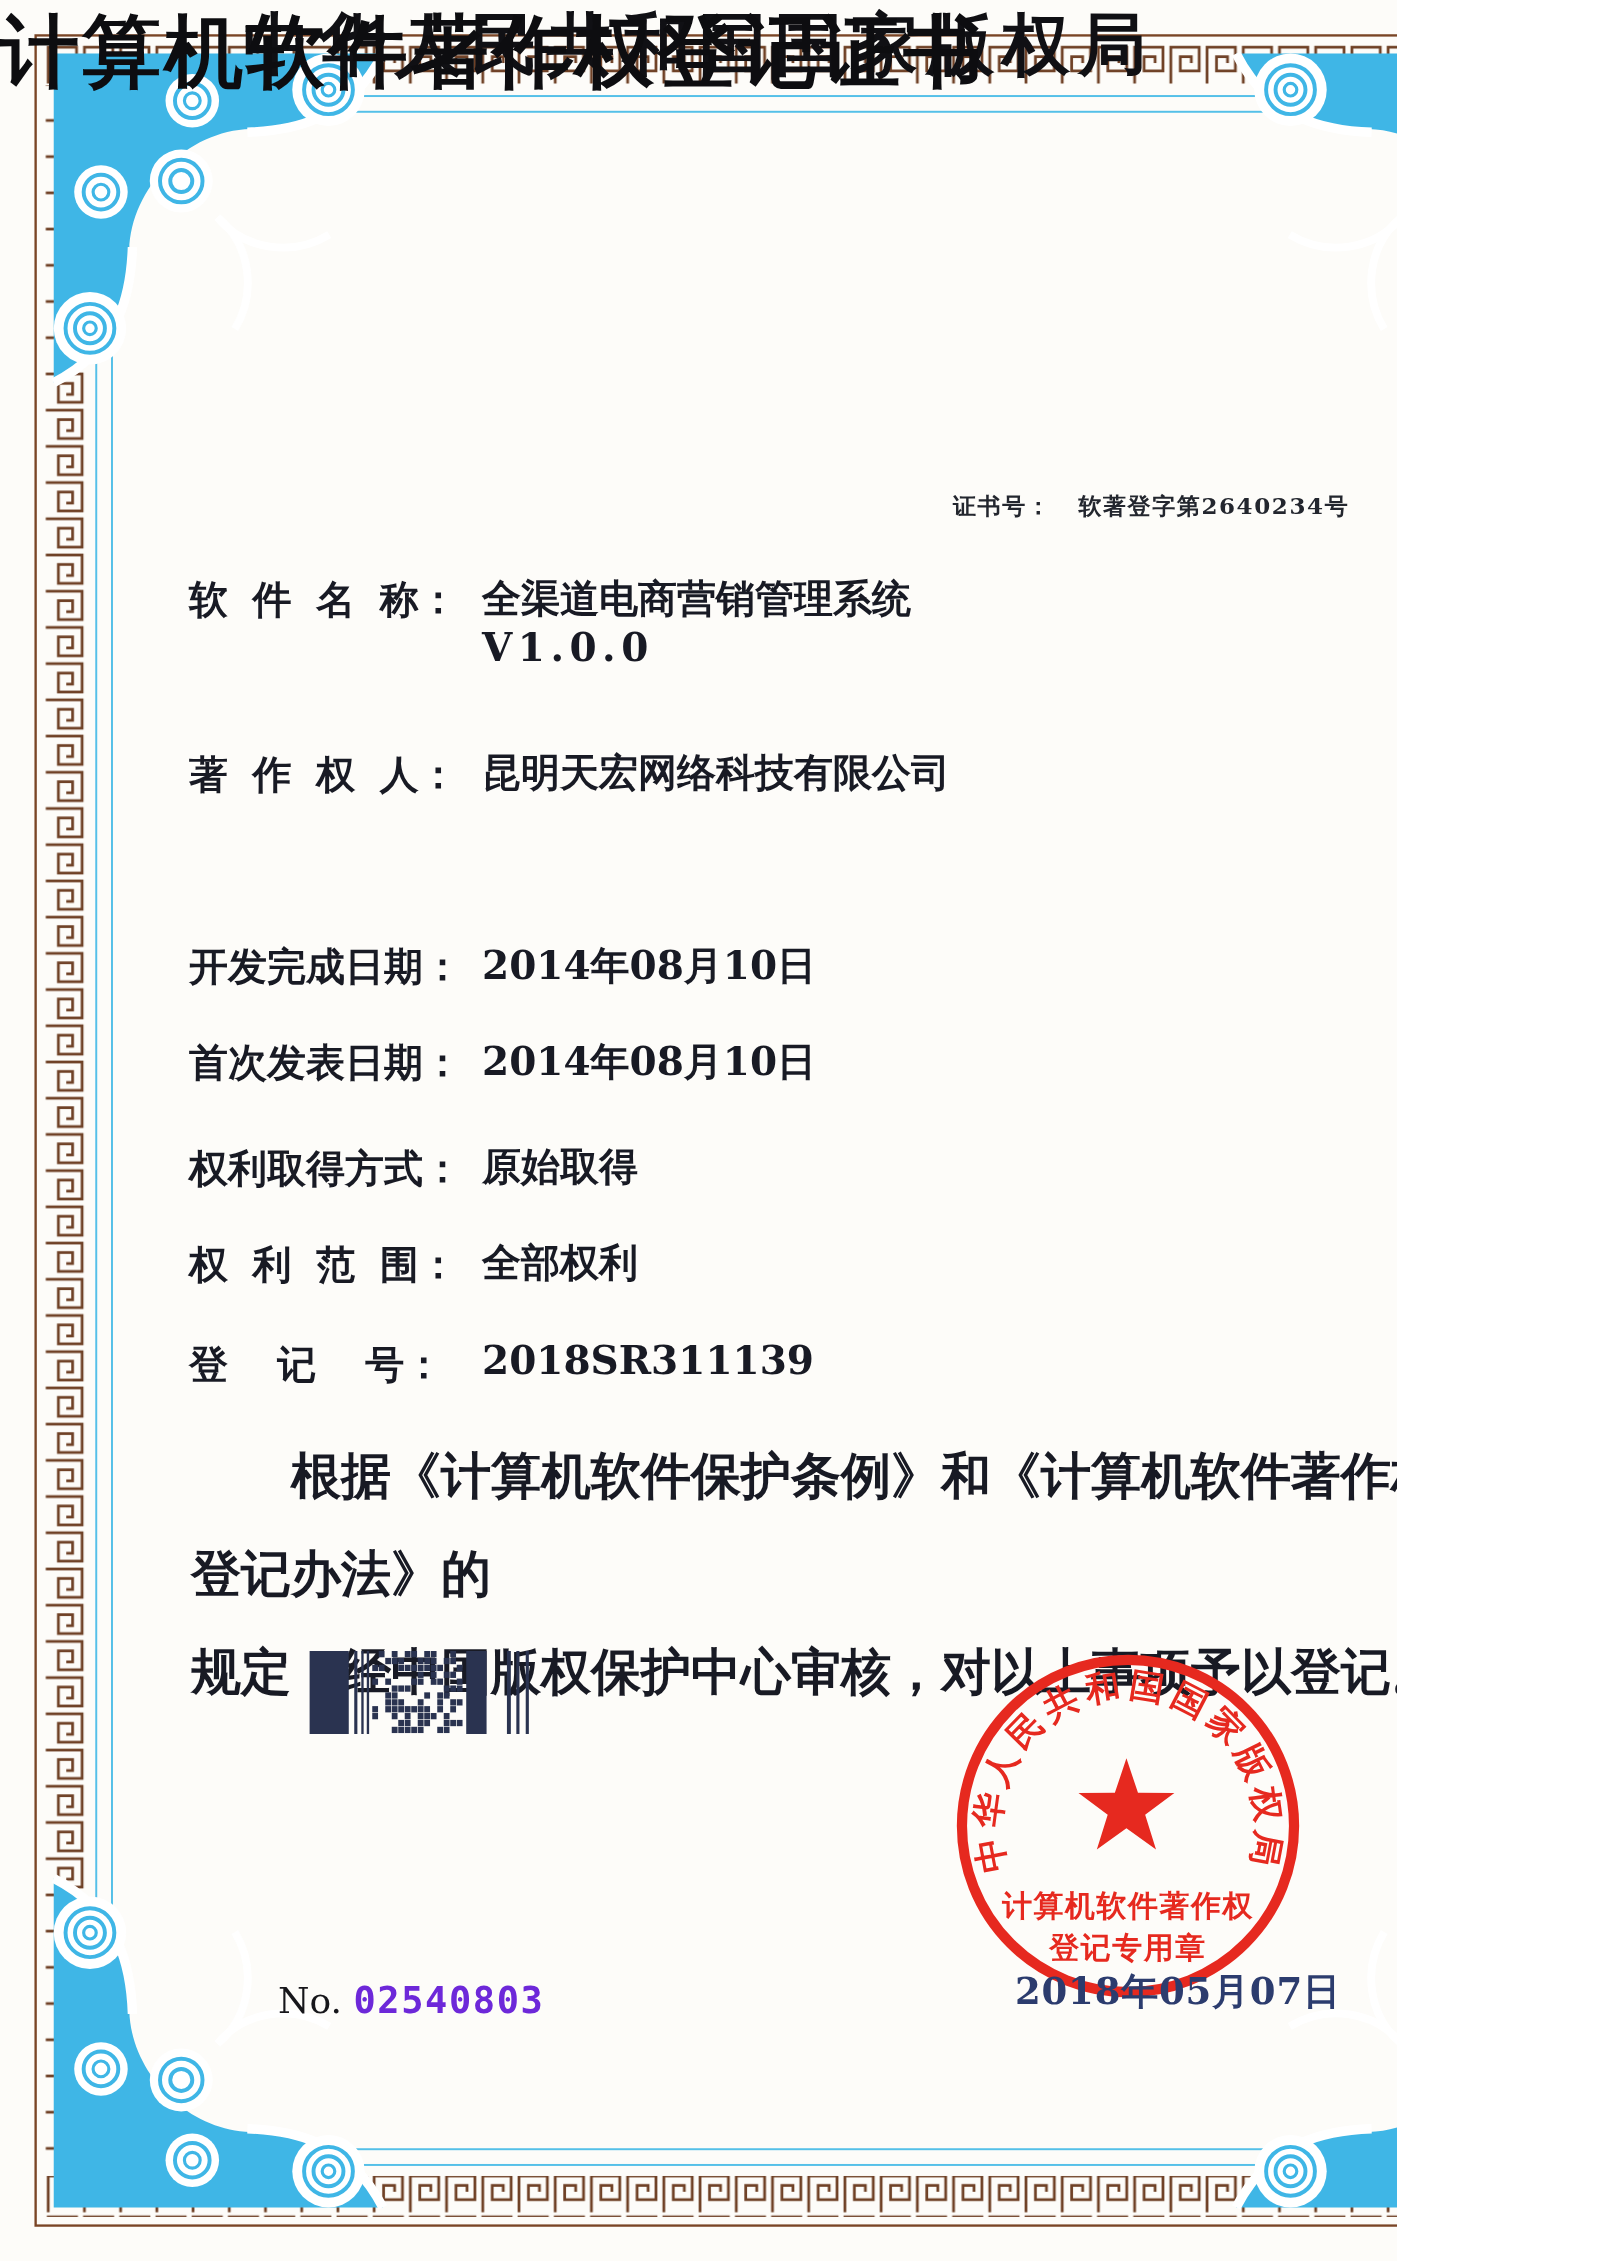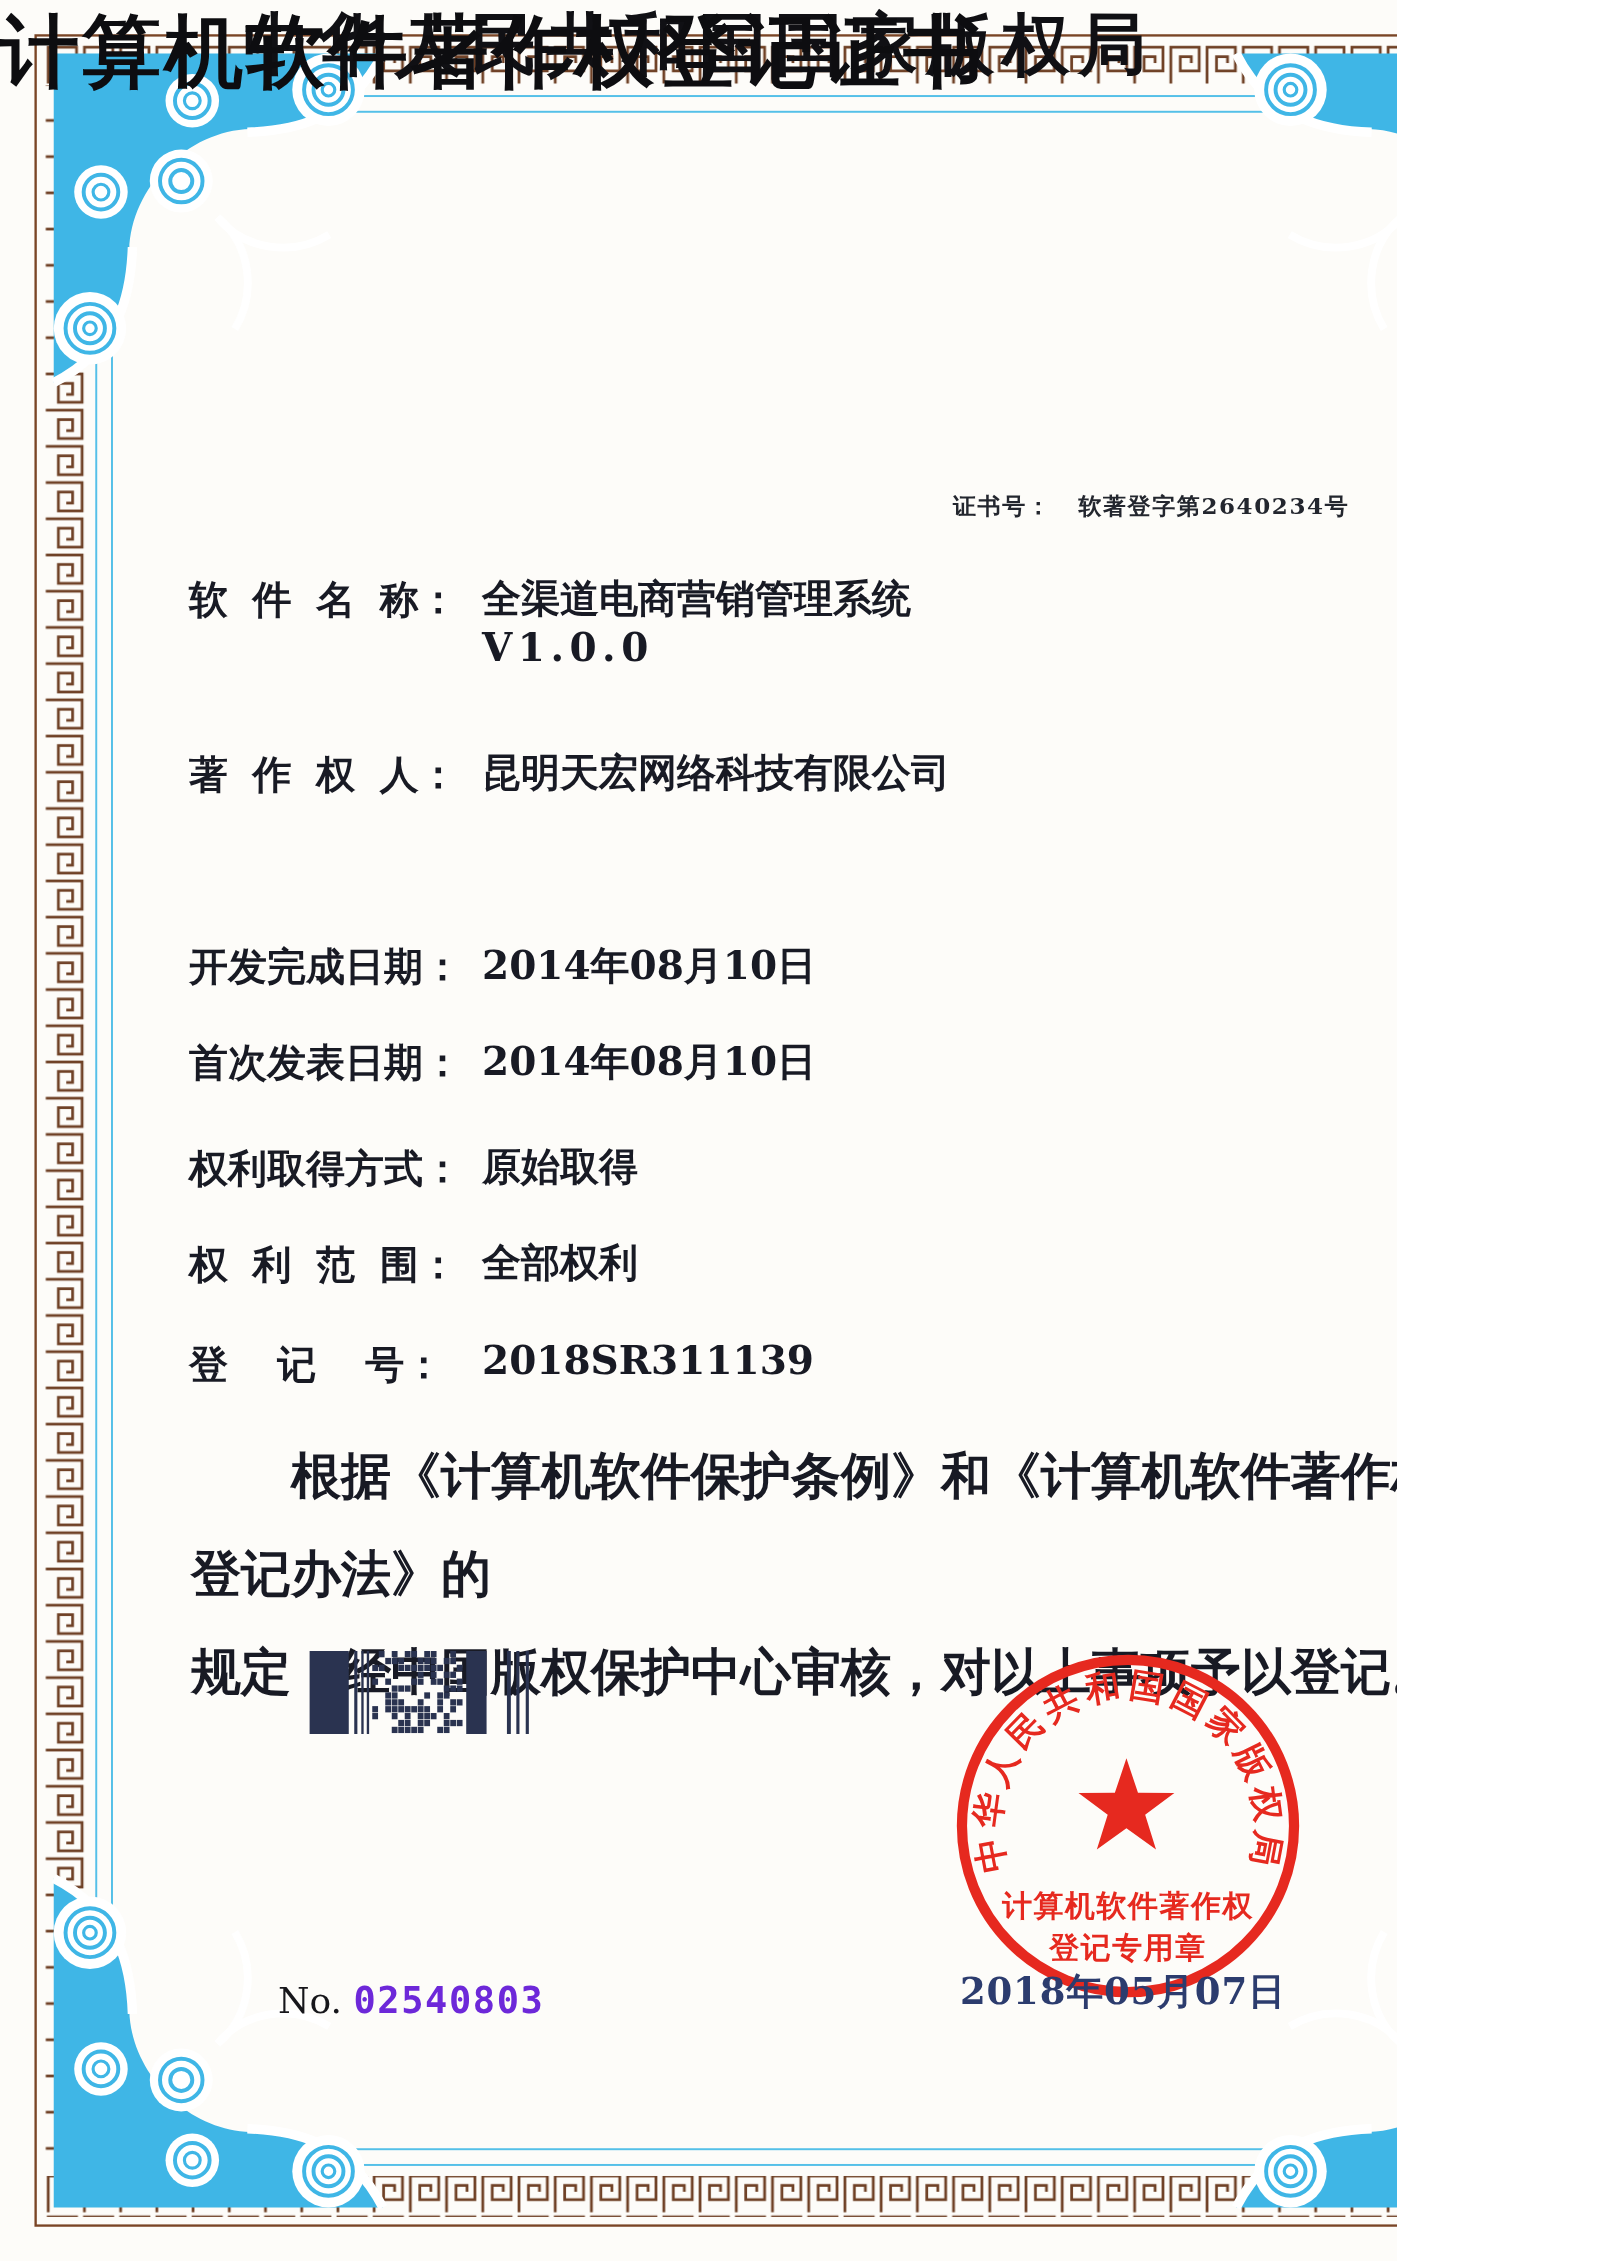--- a/index.html
+++ b/index.html
@@ -27,21 +27,21 @@
   .fvalue{left:482px;font-size:39px;font-weight:bold;color:#181a24;}
   .version{letter-spacing:5.5px;}
   .statement{
     position:absolute;left:191px;top:1427px;width:1268px;
     font-size:50px;font-weight:bold;line-height:98px;
     white-space:pre-line;color:#181a24;
   }
   .barcode{position:absolute;left:309px;top:1651px;}
   .seal{position:absolute;left:947px;top:1638px;}
   .seal-date{
-    left:960px;top:1967px;font-size:37px;font-weight:bold;
+    left:1015px;top:1967px;font-size:37px;font-weight:bold;
     color:#2c3c6e;letter-spacing:0.8px;
   }
   .serial{left:278px;top:1979px;font-size:36px;color:#16161a;}
   .serial .num{
     color:#6d28d9;font-family:"DejaVu Sans Mono","Liberation Mono",monospace;
     font-weight:bold;letter-spacing:1.6px;font-size:37px;
   }
 </style>
 </head>
 <body>

